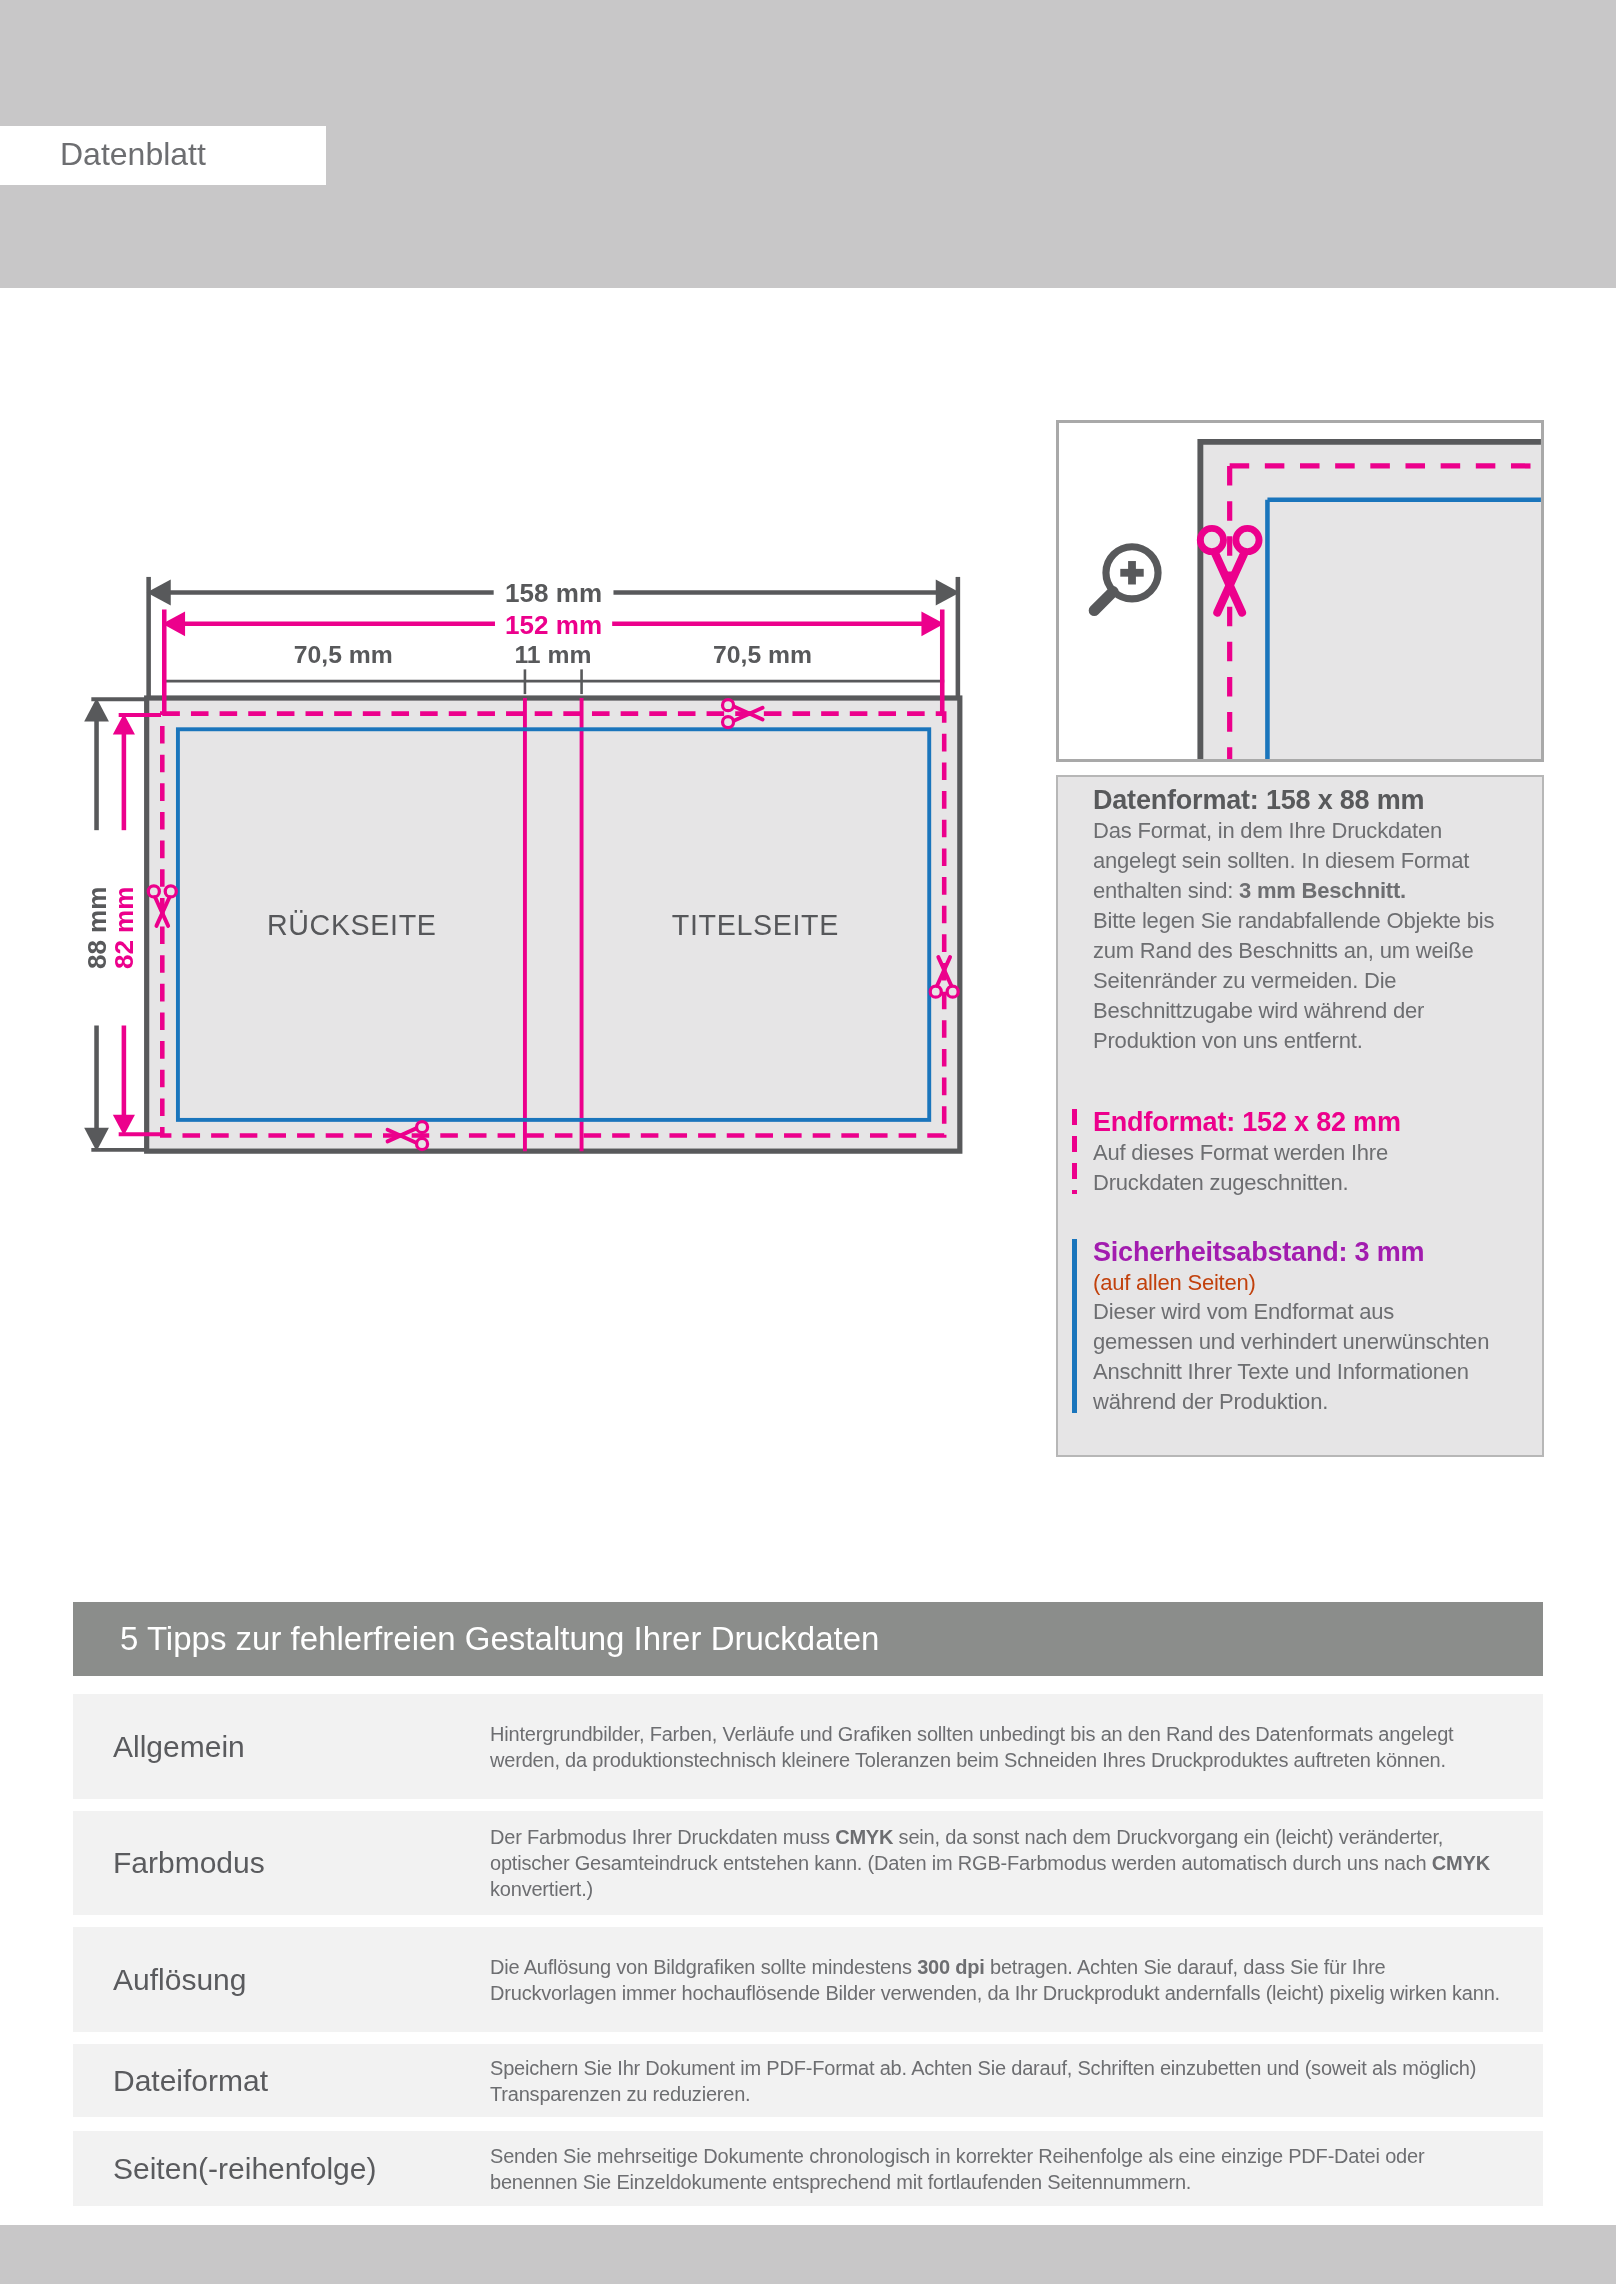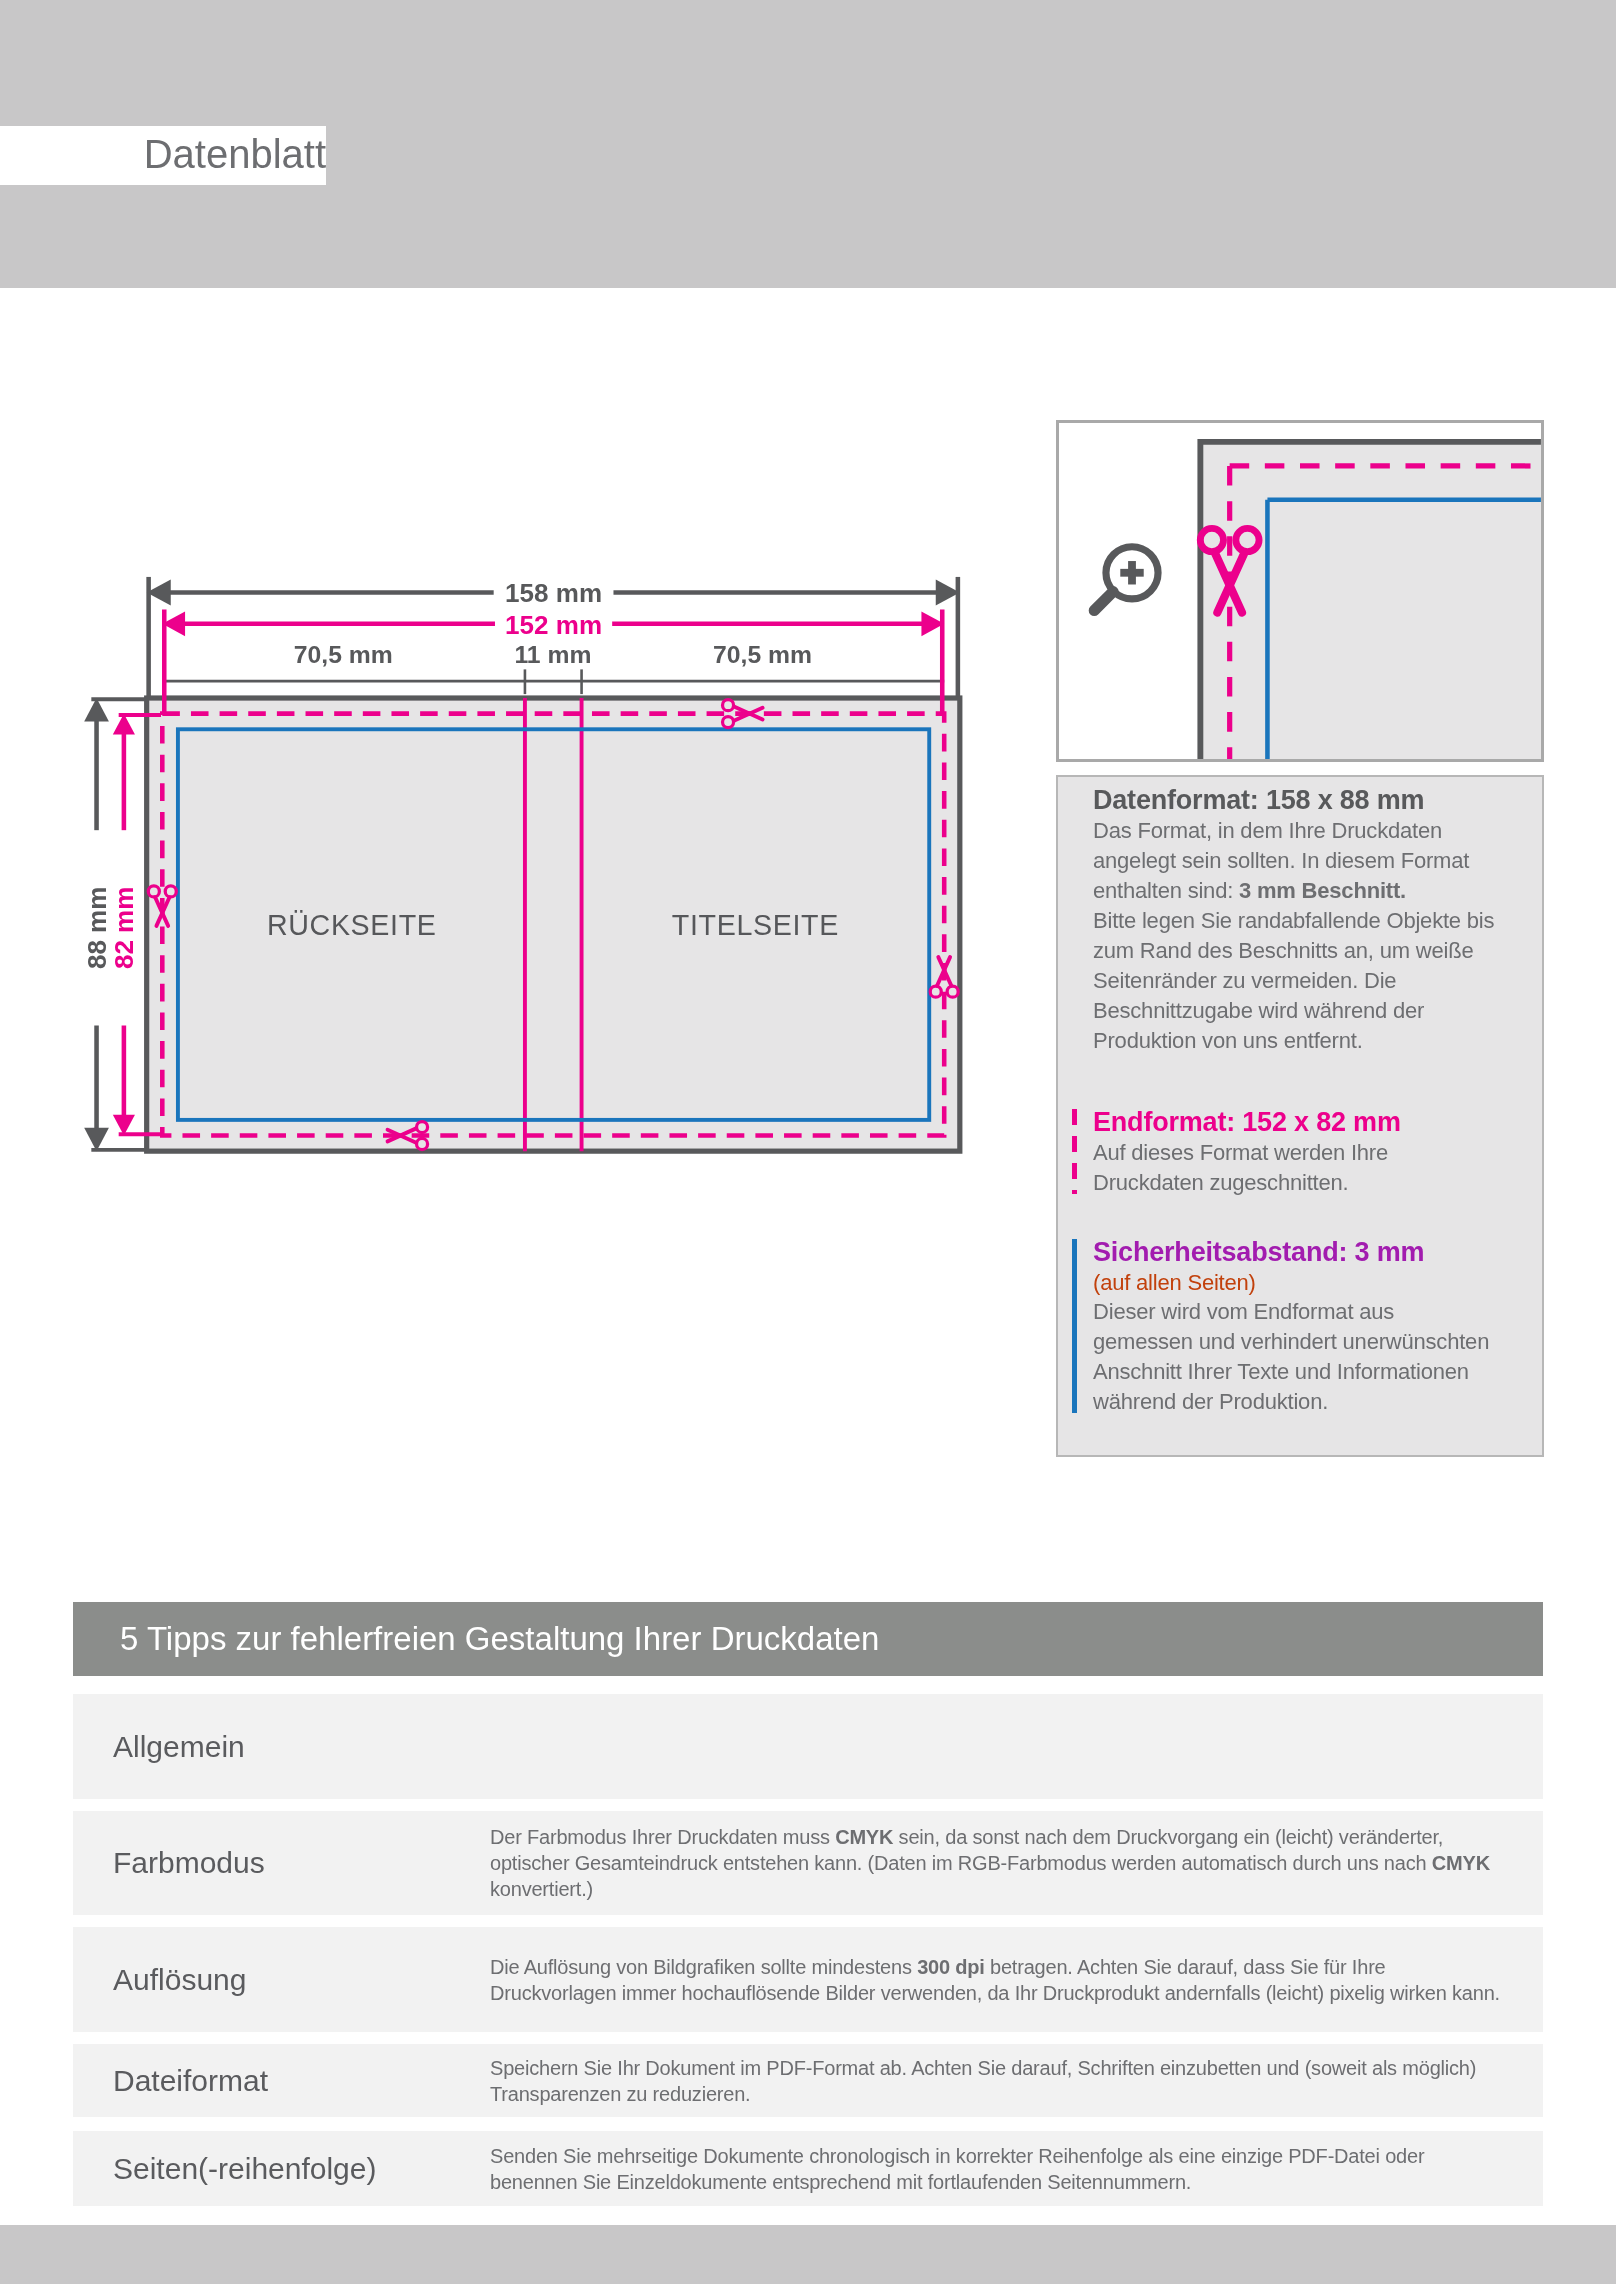--- a/index.html
+++ b/index.html
@@ -3,21 +3,21 @@
 <meta charset="utf-8">
 <style>
   html,body{margin:0;padding:0;background:#fff;}
   .page{position:relative;width:1616px;height:2284px;background:#ffffff;overflow:hidden;
         font-family:"Liberation Sans", sans-serif;color:#6d6e71;}
   .abs{position:absolute;}
 
   
   .top-band{left:0;top:0;width:1616px;height:288px;background:#c8c7c8;}
   .datenblatt-box{left:0;top:126px;width:326px;height:59px;background:#ffffff;}
-  .datenblatt-box span{display:block;padding-left:60px;line-height:57px;font-size:40px;color:#6d6e71;text-align:right;}
+  .datenblatt-box span{display:block;padding-left:60px;line-height:57px;font-size:32px;color:#6d6e71;}
   .header-band{left:0;top:185px;width:830px;height:103px;background:#8b8d8b;
                display:flex;flex-direction:column;align-items:flex-end;justify-content:center;
                padding-right:53px;box-sizing:border-box;color:#fff;}
   .header-title{font-size:42px;line-height:1.12;}
   .header-sub{font-size:25px;margin-top:3.9px;letter-spacing:-0.2px;}
 
   
   .diagram{left:26px;top:560px;}
 
   
@@ -204,20 +204,21 @@
       <p>Dieser wird vom Endformat aus gemessen und verhindert unerwünschten Anschnitt Ihrer Texte und Informationen während der Produktion.</p>
     </div>
   </div>
 
   <div class="abs tips-bar">
     <span>5 Tipps zur fehlerfreien Gestaltung Ihrer Druckdaten</span>
   </div>
 
   <div class="abs tip-row r1">
     <div class="tip-label">Allgemein</div>
+    <div class="tip-text">Hintergrundbilder, Farben, Verläufe und Grafiken sollten unbedingt bis an den Rand des Datenformats angelegt werden, da produktionstechnisch kleinere Toleranzen beim Schneiden Ihres Druckproduktes auftreten können.</div>
   </div>
   <div class="abs tip-row r2">
     <div class="tip-label">Farbmodus</div>
     <div class="tip-text">Der Farbmodus Ihrer Druckdaten muss <b>CMYK</b> sein, da sonst nach dem Druckvorgang ein (leicht) veränderter, optischer Gesamteindruck entstehen kann. (Daten im RGB-Farbmodus werden automatisch durch uns nach <b>CMYK</b> konvertiert.)</div>
   </div>
   <div class="abs tip-row r3">
     <div class="tip-label">Auflösung</div>
     <div class="tip-text">Die Auflösung von Bildgrafiken sollte mindestens <b>300 dpi</b> betragen. Achten Sie darauf, dass Sie für Ihre Druckvorlagen immer hochauflösende Bilder verwenden, da Ihr Druckprodukt andernfalls (leicht) pixelig wirken kann.</div>
   </div>
   <div class="abs tip-row r4">

